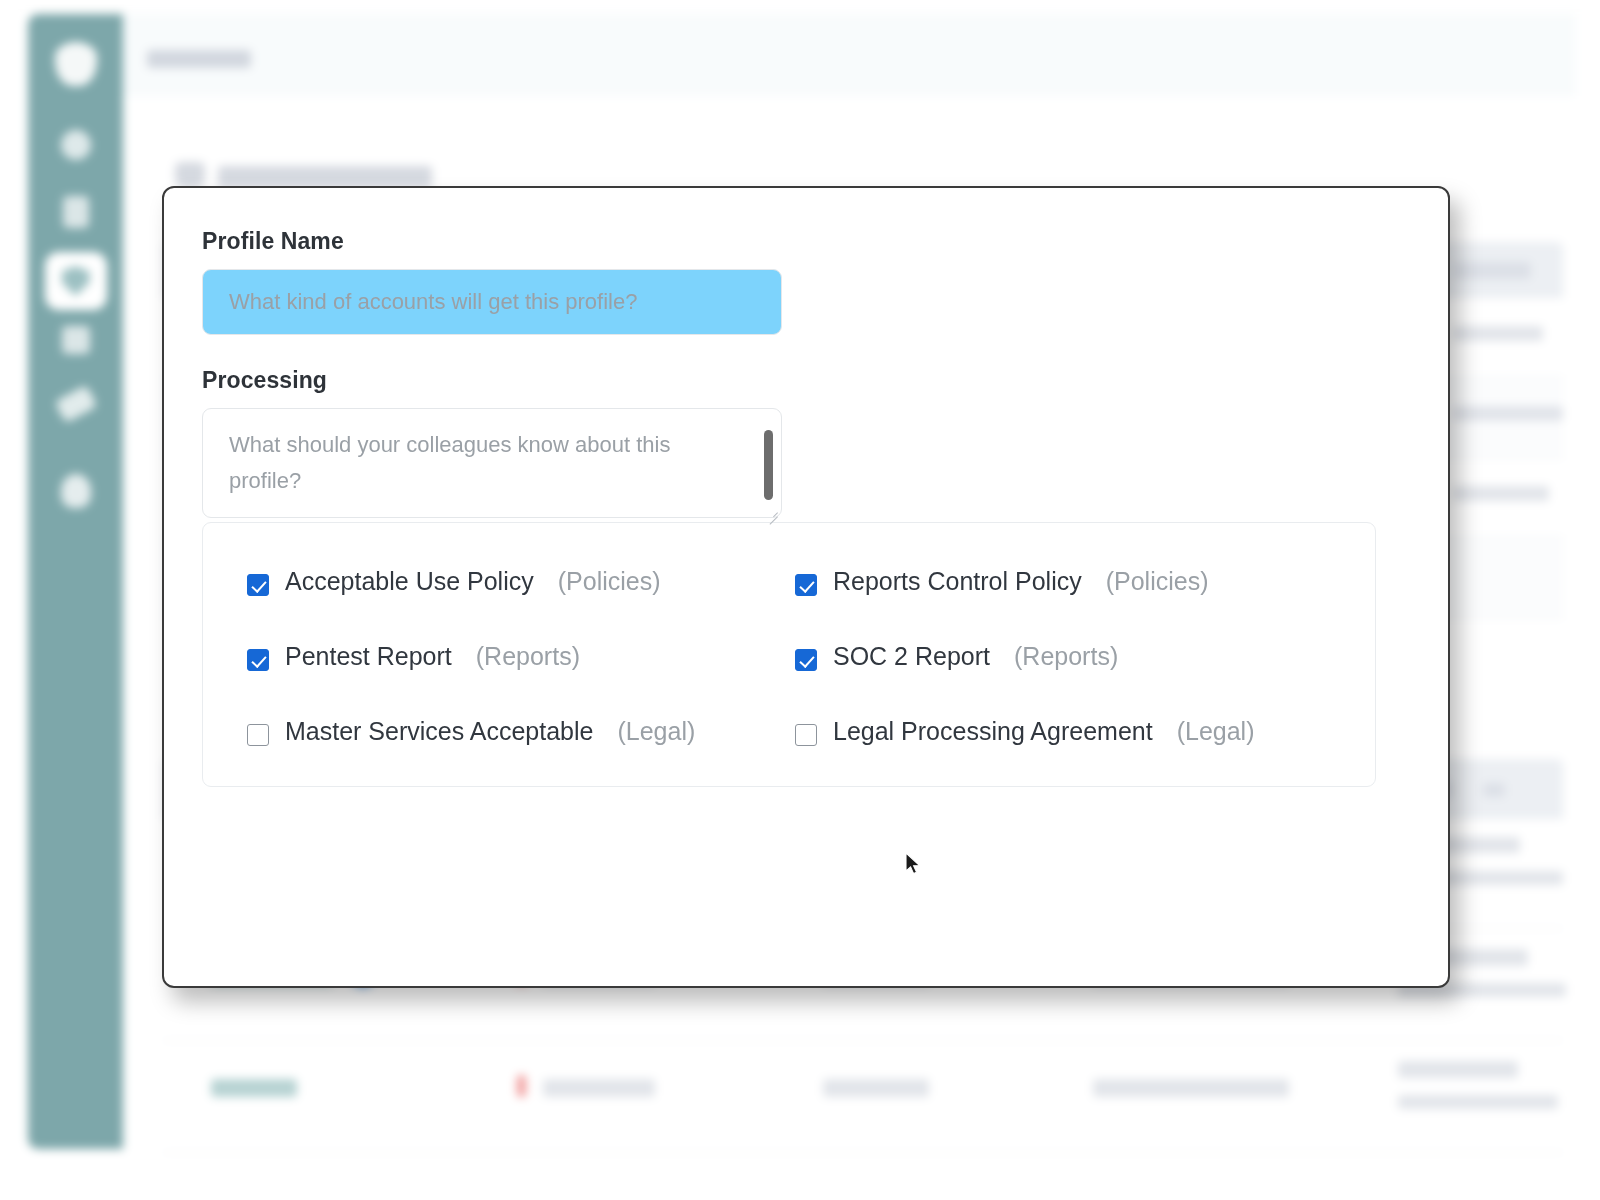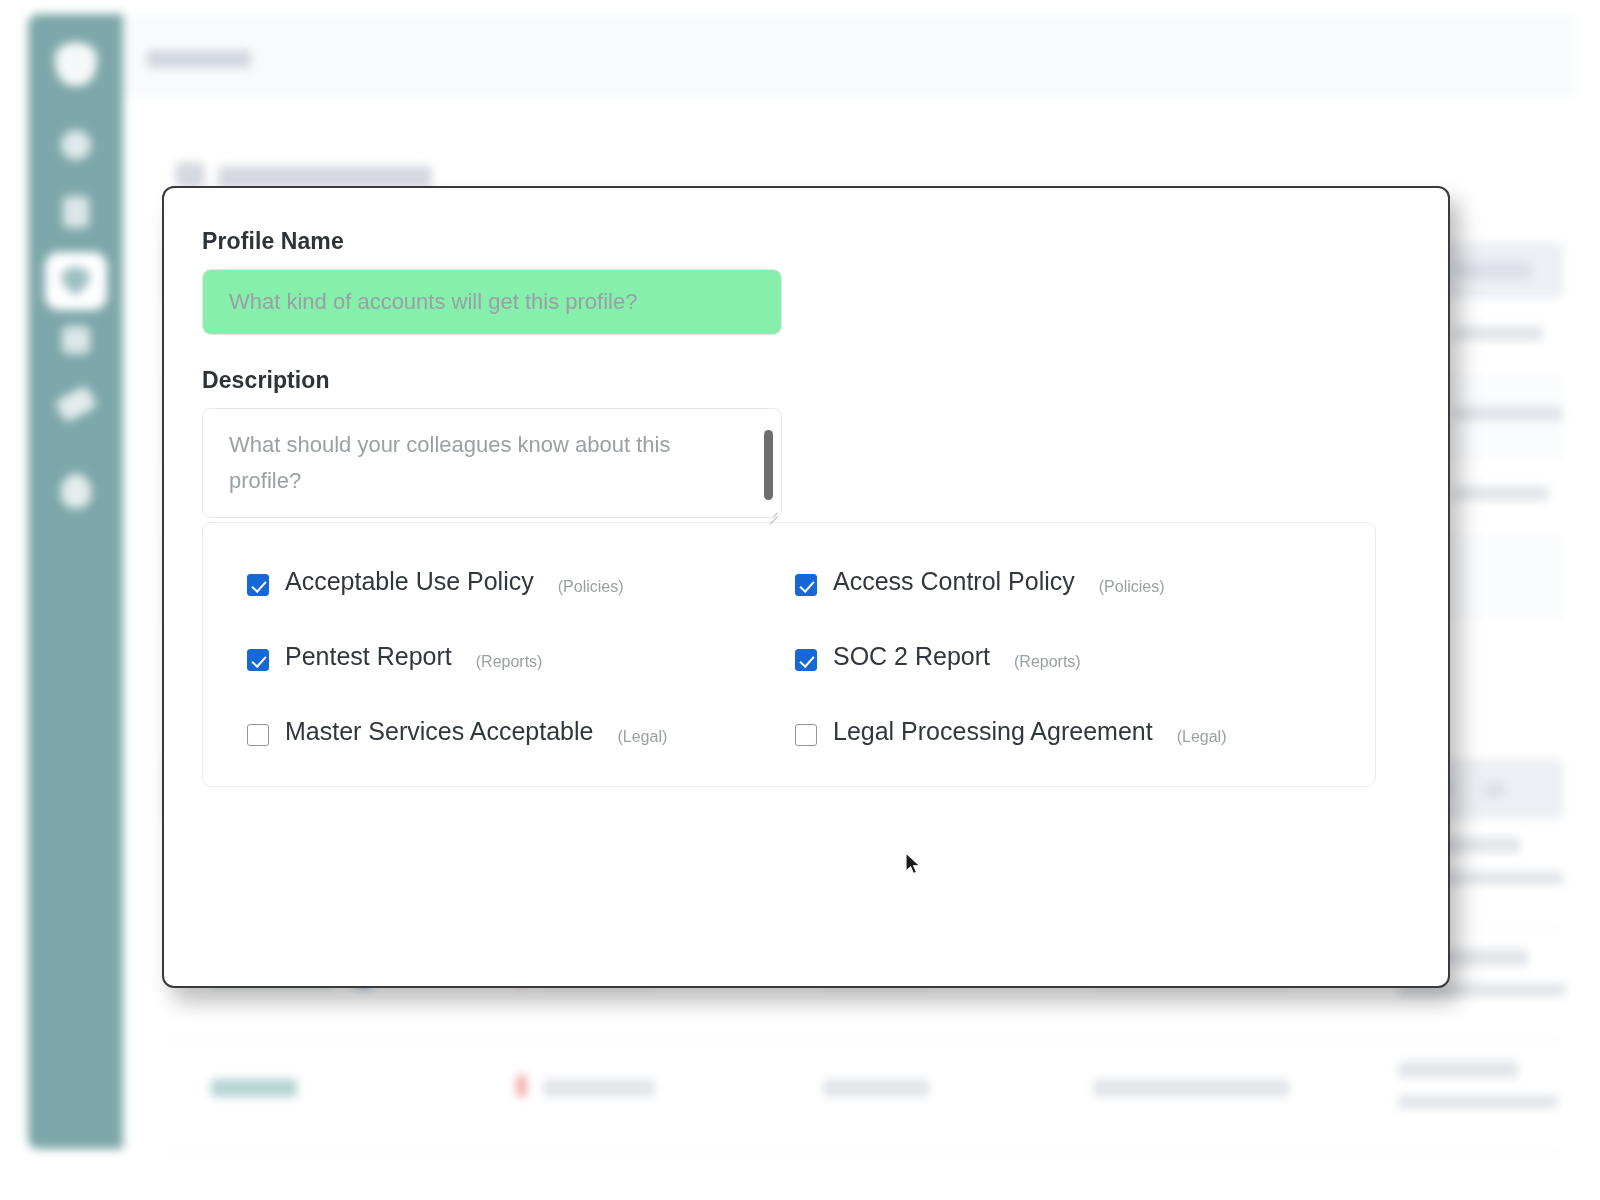--- a/index.html
+++ b/index.html
@@ -149,21 +149,21 @@
     color: #2e3339;
     letter-spacing: 0.1px;
     margin-bottom: 14px;
   }
 
   .text-input {
     width: 580px;
     height: 66px;
     border: 1px solid #e4e7ea;
     border-radius: 9px;
-    background: #86efac;
+    background: #7dd3fc;
     padding: 0 26px;
     font-family: "Liberation Sans", sans-serif;
     font-size: 22px;
     color: #2e3339;
     outline: none;
   }
   .text-input::placeholder { color: #9aa0a6; }
 
   .gap-md { height: 32px; }
 
@@ -263,21 +263,21 @@
     border-width: 0 2.6px 2.6px 0;
     transform: rotate(42deg);
   }
 
   .item-label {
     font-size: 25px;
     color: #31373f;
     white-space: nowrap;
   }
   .item-cat {
-    font-size: 16px;
+    font-size: 25px;
     color: #9aa0a6;
     margin-left: 8px;
   }
 
   
   .cursor {
     position: absolute;
     left: 905px; top: 852px;
     width: 20px; height: 26px;
     pointer-events: none;
@@ -363,41 +363,41 @@
   </div>
 
   <div class="modal">
     <div class="modal-inner">
 
       <div class="field-label">Profile Name</div>
       <input class="text-input" type="text" placeholder="What kind of accounts will get this profile?" style="">
 
       <div class="gap-md"></div>
 
-      <div class="field-label">Description</div>
+      <div class="field-label">Processing</div>
       <div class="textarea-wrap">
         <textarea class="text-area" placeholder="What should your colleagues know about this profile?" style=""></textarea>
         <div class="ta-scrollbar"></div>
         <div class="ta-resize"></div>
       </div>
 
 
 
       <div class="items-box">
         <div class="items-grid">
 
           <label class="item-row">
             <span class="cb checked"></span>
             <span class="item-label">Acceptable Use Policy</span>
             <span class="item-cat">(Policies)</span>
           </label>
 
           <label class="item-row">
             <span class="cb checked"></span>
-            <span class="item-label">Access Control Policy</span>
+            <span class="item-label">Reports Control Policy</span>
             <span class="item-cat">(Policies)</span>
           </label>
 
           <label class="item-row">
             <span class="cb checked"></span>
             <span class="item-label">Pentest Report</span>
             <span class="item-cat">(Reports)</span>
           </label>
 
           <label class="item-row">

